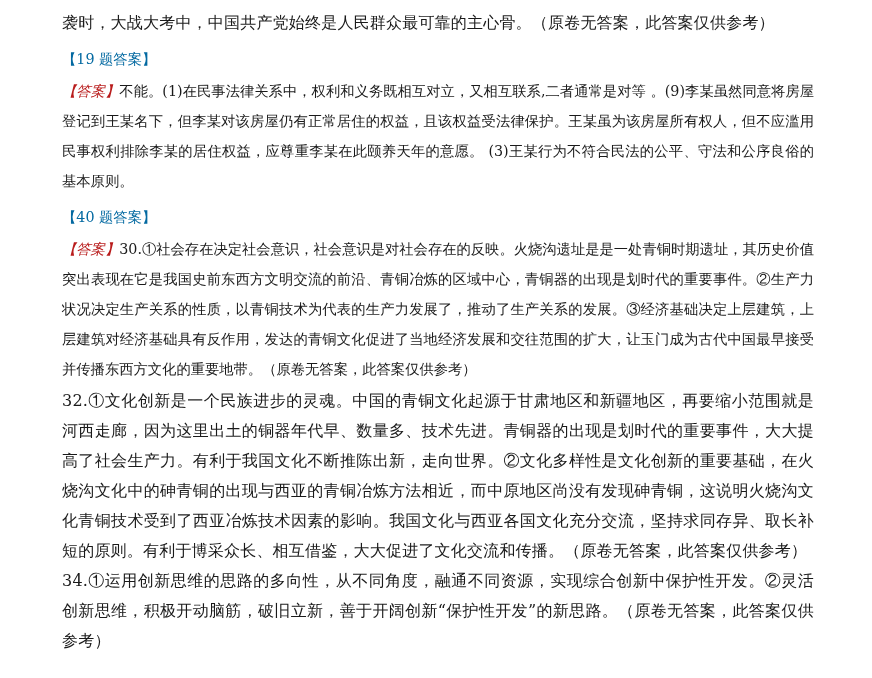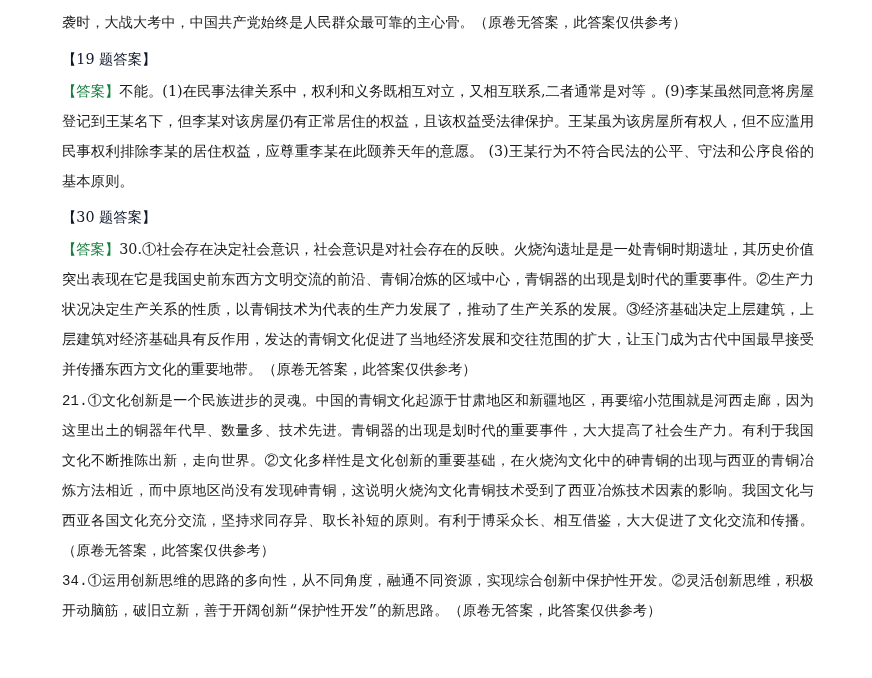--- a/index.html
+++ b/index.html
@@ -15,37 +15,37 @@
   }
   .page {
     position: relative;
     width: 872px;
     height: 678px;
     background: #ffffff;
     box-sizing: border-box;
     padding: 8px 58px 0 62px;
   }
   .para {
-    font-size: 14px;
+    font-size: 16px;
     line-height: 30px;
     color: #1a1a1a;
     text-align: justify;
     text-justify: inter-ideograph;
     margin: 0;
     letter-spacing: 0.2px;
-    font-family: Liberation Mono, monospace;
   }
   .tag {
-    color: #0f172a;
+    color: #0369a1;
     font-size: 14.3px;
     line-height: 30px;
     margin: 0;
   }
   .ans-head {
-    color: #15803d;
+    color: #b91c1c;
+    font-style: italic;
   }
   .blk {
     margin-bottom: 0px;
   }
   .mixed {
     font-size: 14.3px;
     line-height: 30px;
     color: #1a1a1a;
     text-align: justify;
     text-justify: inter-ideograph;
@@ -64,25 +64,25 @@
   <div class="spacer-sm"></div>
 
   <p class="tag">【19 题答案】</p>
 
   <div class="spacer-xs"></div>
 
   <p class="mixed"><span class="ans-head">【答案】</span><span>不能。(1)在民事法律关系中，权利和义务既相互对立，又相互联系,二者通常是对等 。(9)李某虽然同意将房屋登记到王某名下，但李某对该房屋仍有正常居住的权益，且该权益受法律保护。王某虽为该房屋所有权人，但不应滥用民事权利排除李某的居住权益，应尊重李某在此颐养天年的意愿。 (3)王某行为不符合民法的公平、守法和公序良俗的基本原则。</span></p>
 
   <div class="spacer-sm"></div>
 
-  <p class="tag">【30 题答案】</p>
+  <p class="tag">【40 题答案】</p>
 
   <div class="spacer-xs"></div>
 
   <p class="mixed"><span class="ans-head">【答案】</span><span>30.①社会存在决定社会意识，社会意识是对社会存在的反映。火烧沟遗址是是一处青铜时期遗址，其历史价值突出表现在它是我国史前东西方文明交流的前沿、青铜冶炼的区域中心，青铜器的出现是划时代的重要事件。②生产力状况决定生产关系的性质，以青铜技术为代表的生产力发展了，推动了生产关系的发展。③经济基础决定上层建筑，上层建筑对经济基础具有反作用，发达的青铜文化促进了当地经济发展和交往范围的扩大，让玉门成为古代中国最早接受并传播东西方文化的重要地带。（原卷无答案，此答案仅供参考）</span></p>
 
   <div class="spacer-xs"></div>
 
-  <p class="para">21.①文化创新是一个民族进步的灵魂。中国的青铜文化起源于甘肃地区和新疆地区，再要缩小范围就是河西走廊，因为这里出土的铜器年代早、数量多、技术先进。青铜器的出现是划时代的重要事件，大大提高了社会生产力。有利于我国文化不断推陈出新，走向世界。②文化多样性是文化创新的重要基础，在火烧沟文化中的砷青铜的出现与西亚的青铜冶炼方法相近，而中原地区尚没有发现砷青铜，这说明火烧沟文化青铜技术受到了西亚冶炼技术因素的影响。我国文化与西亚各国文化充分交流，坚持求同存异、取长补短的原则。有利于博采众长、相互借鉴，大大促进了文化交流和传播。（原卷无答案，此答案仅供参考）</p>
+  <p class="para">32.①文化创新是一个民族进步的灵魂。中国的青铜文化起源于甘肃地区和新疆地区，再要缩小范围就是河西走廊，因为这里出土的铜器年代早、数量多、技术先进。青铜器的出现是划时代的重要事件，大大提高了社会生产力。有利于我国文化不断推陈出新，走向世界。②文化多样性是文化创新的重要基础，在火烧沟文化中的砷青铜的出现与西亚的青铜冶炼方法相近，而中原地区尚没有发现砷青铜，这说明火烧沟文化青铜技术受到了西亚冶炼技术因素的影响。我国文化与西亚各国文化充分交流，坚持求同存异、取长补短的原则。有利于博采众长、相互借鉴，大大促进了文化交流和传播。（原卷无答案，此答案仅供参考）</p>
 
   <p class="para">34.①运用创新思维的思路的多向性，从不同角度，融通不同资源，实现综合创新中保护性开发。②灵活创新思维，积极开动脑筋，破旧立新，善于开阔创新“保护性开发”的新思路。（原卷无答案，此答案仅供参考）</p>
 
 </div>
 
 </body></html>

